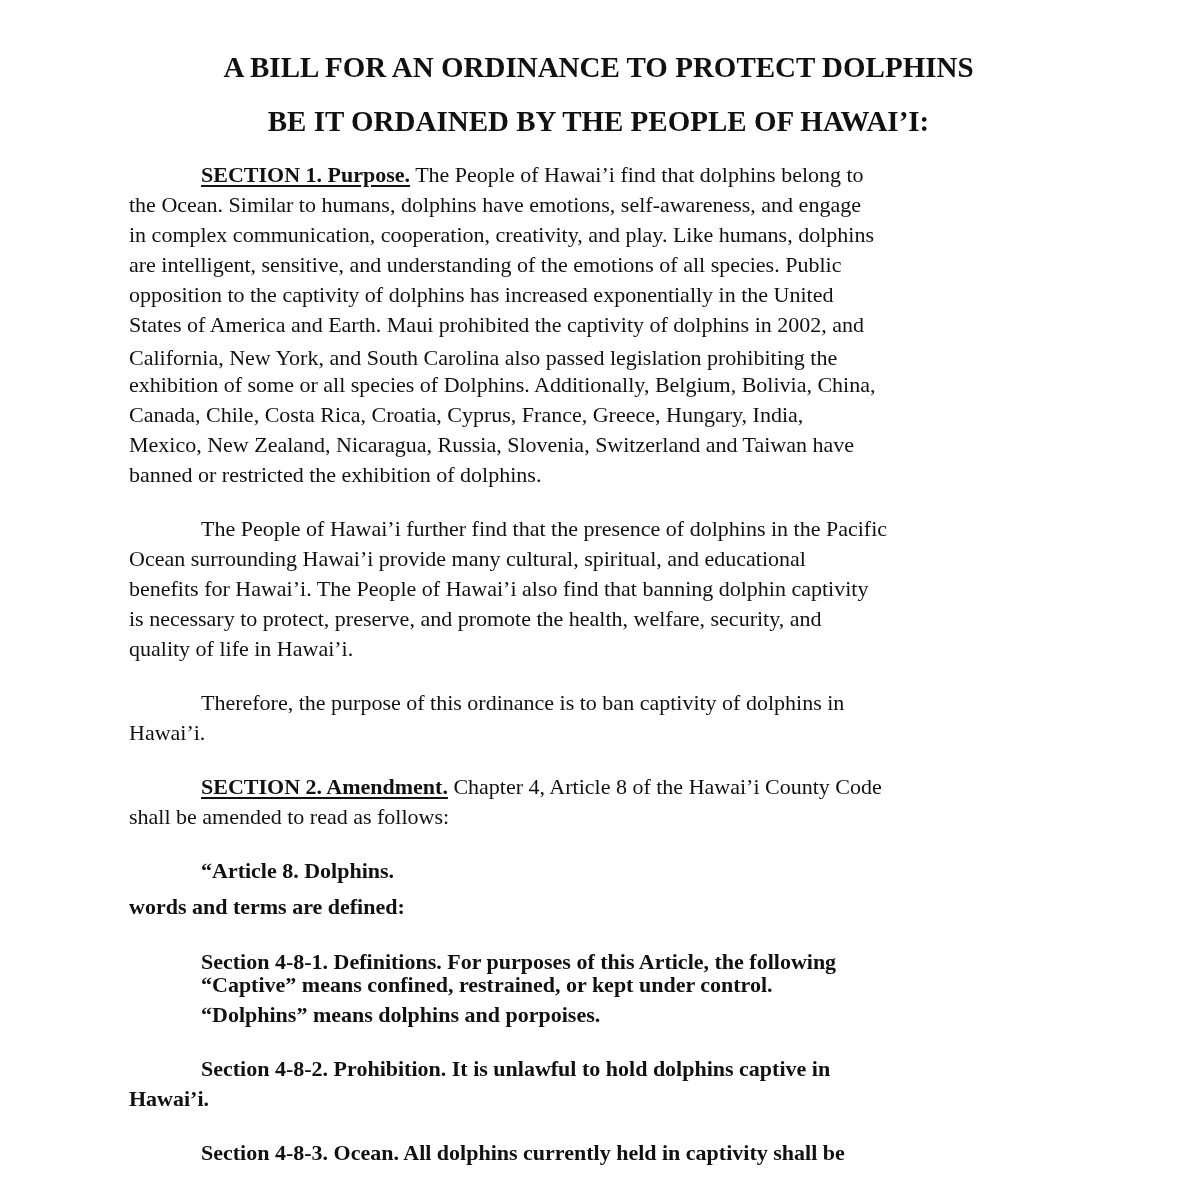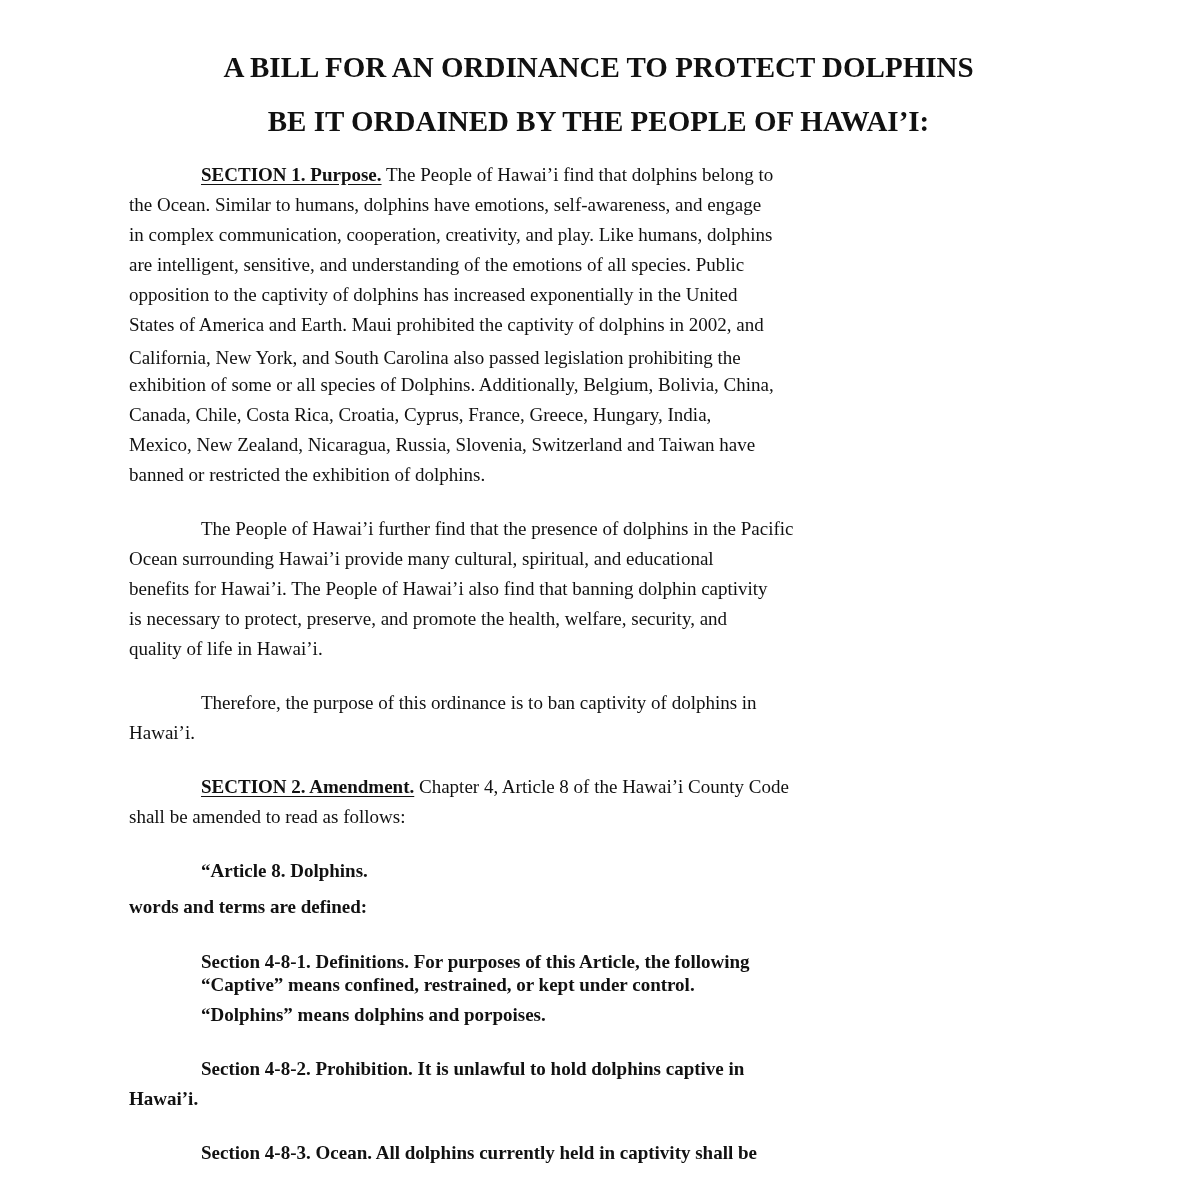--- a/index.html
+++ b/index.html
@@ -28,21 +28,21 @@
       width: 1197px;
       text-align: center;
       font-weight: bold;
       font-size: 29px;
       line-height: 30px;
       white-space: nowrap;
     }
     .line {
       position: absolute;
       left: 129px;
-      font-size: 19px;
+      font-size: 22px;
       line-height: 30px;
       white-space: nowrap;
     }
     .indent { left: 201px; }
     .bold { font-weight: bold; }
     .heading-u {
       font-weight: bold;
       text-decoration: underline;
       text-underline-offset: 3px;
     }

